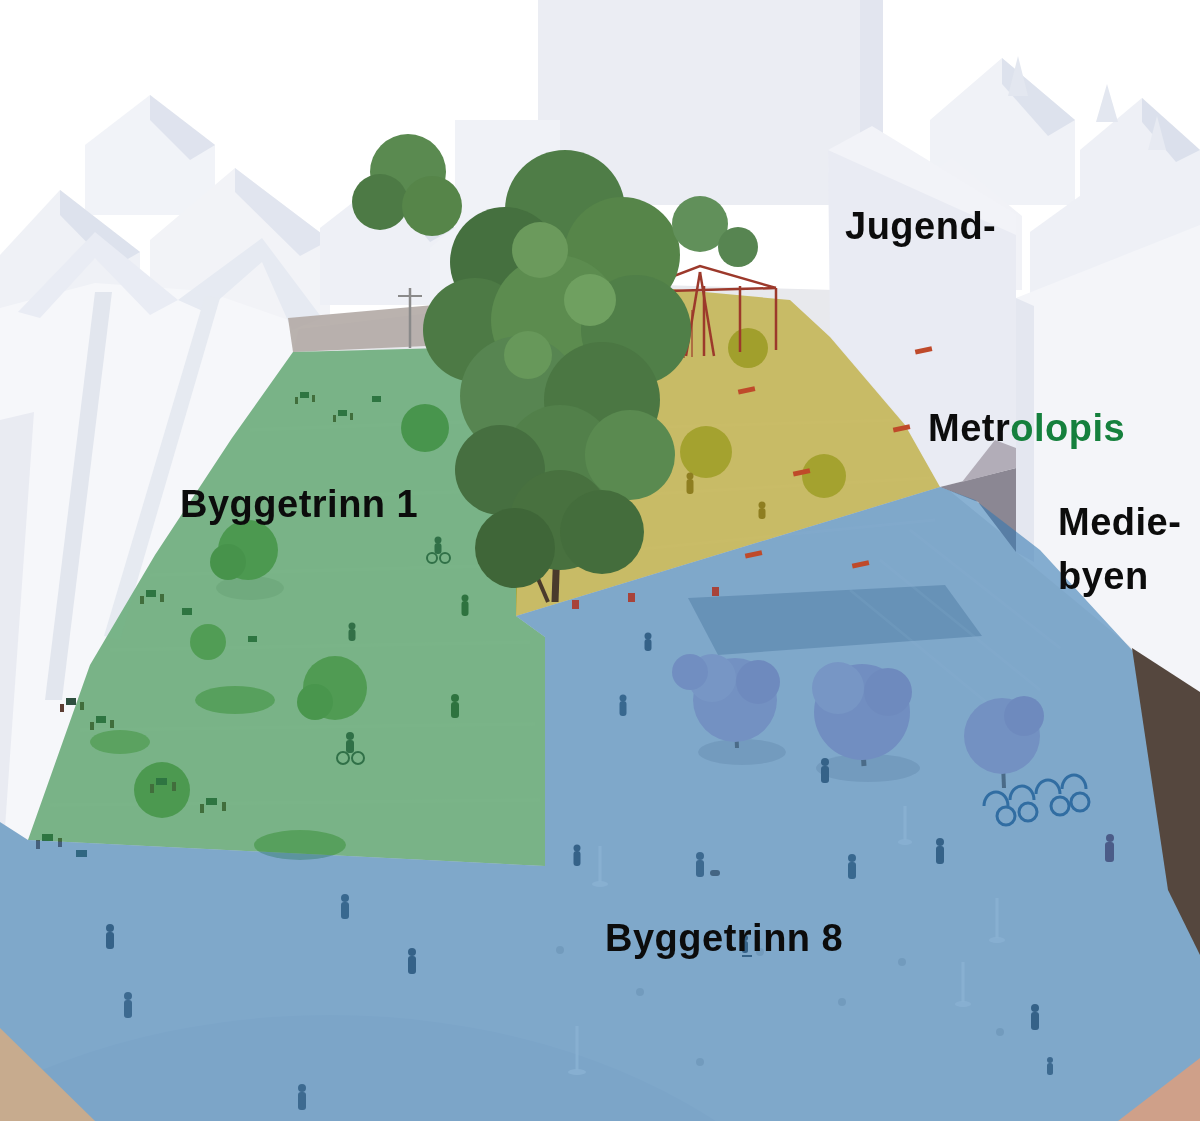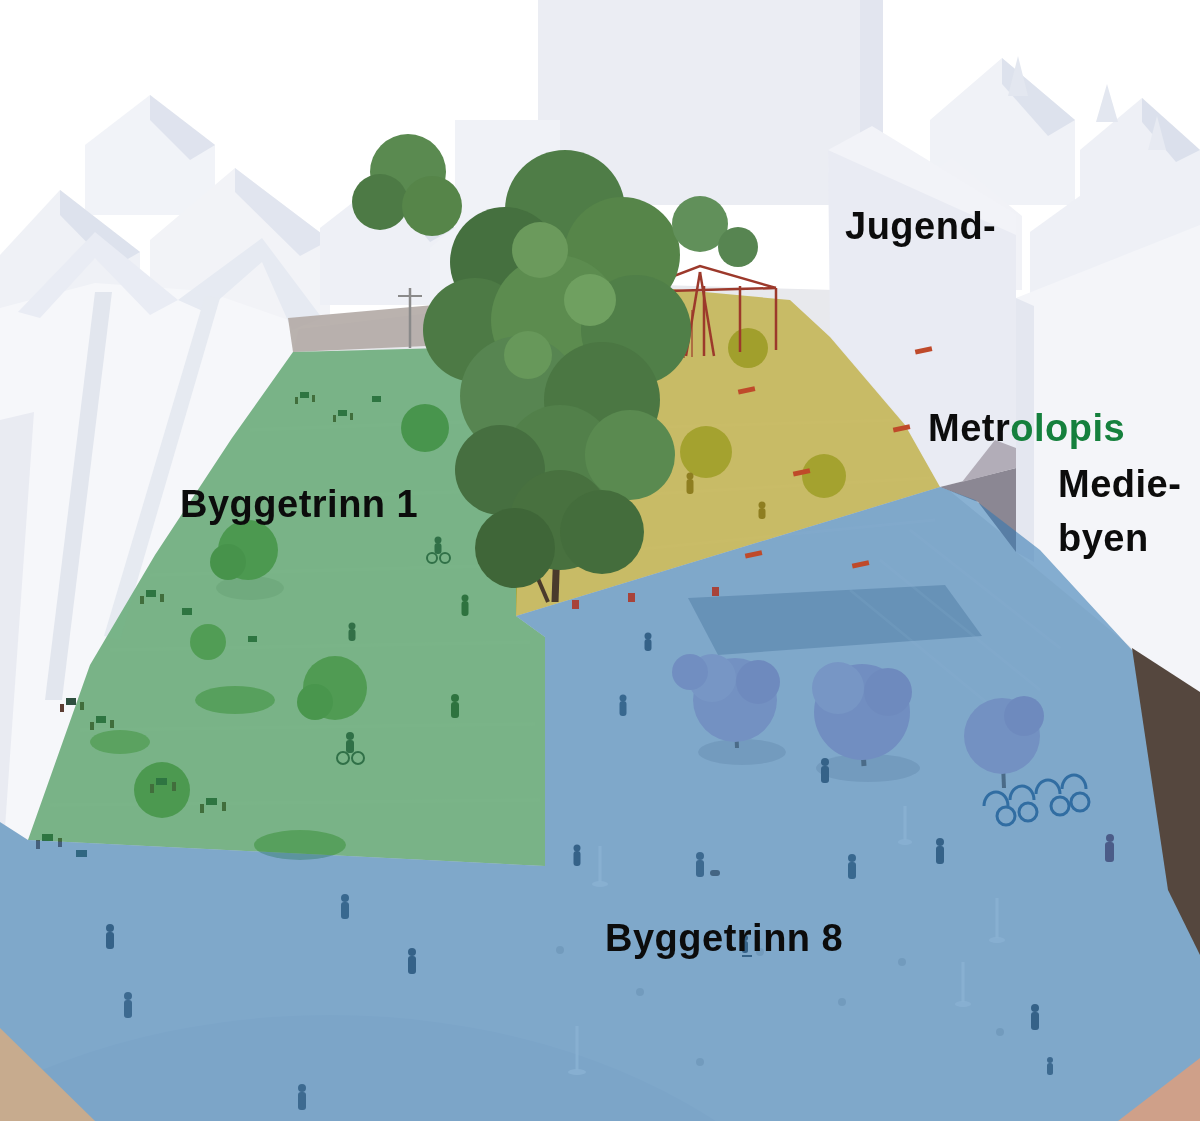--- a/index.html
+++ b/index.html
@@ -11,21 +11,21 @@
   .lbl{
     position:absolute;font-weight:bold;color:#0c0c0c;
     font-size:38px;line-height:1.42;letter-spacing:.5px;white-space:pre;
   }
   .lbl .gray{color:#15803d;}
   #lbl-b1{left:150px;top:478px;margin-left:30px;}
   #lbl-b3{left:598px;top:384px;}
   #lbl-b2{left:605px;top:912px;}
   #lbl-jugend{left:845px;top:200px;}
   #lbl-metro{left:928px;top:402px;}
-  #lbl-medie{left:1058px;top:458px;}
+  #lbl-medie{left:1058px;top:496px;}
 </style>
 </head>
 <body>
 
 <div class="stage">
 
 <svg width="1200" height="1121" viewBox="0 0 1200 1121" xmlns="http://www.w3.org/2000/svg">
 
   <rect x="0" y="0" width="1200" height="1121" fill="#ffffff"></rect>
 

